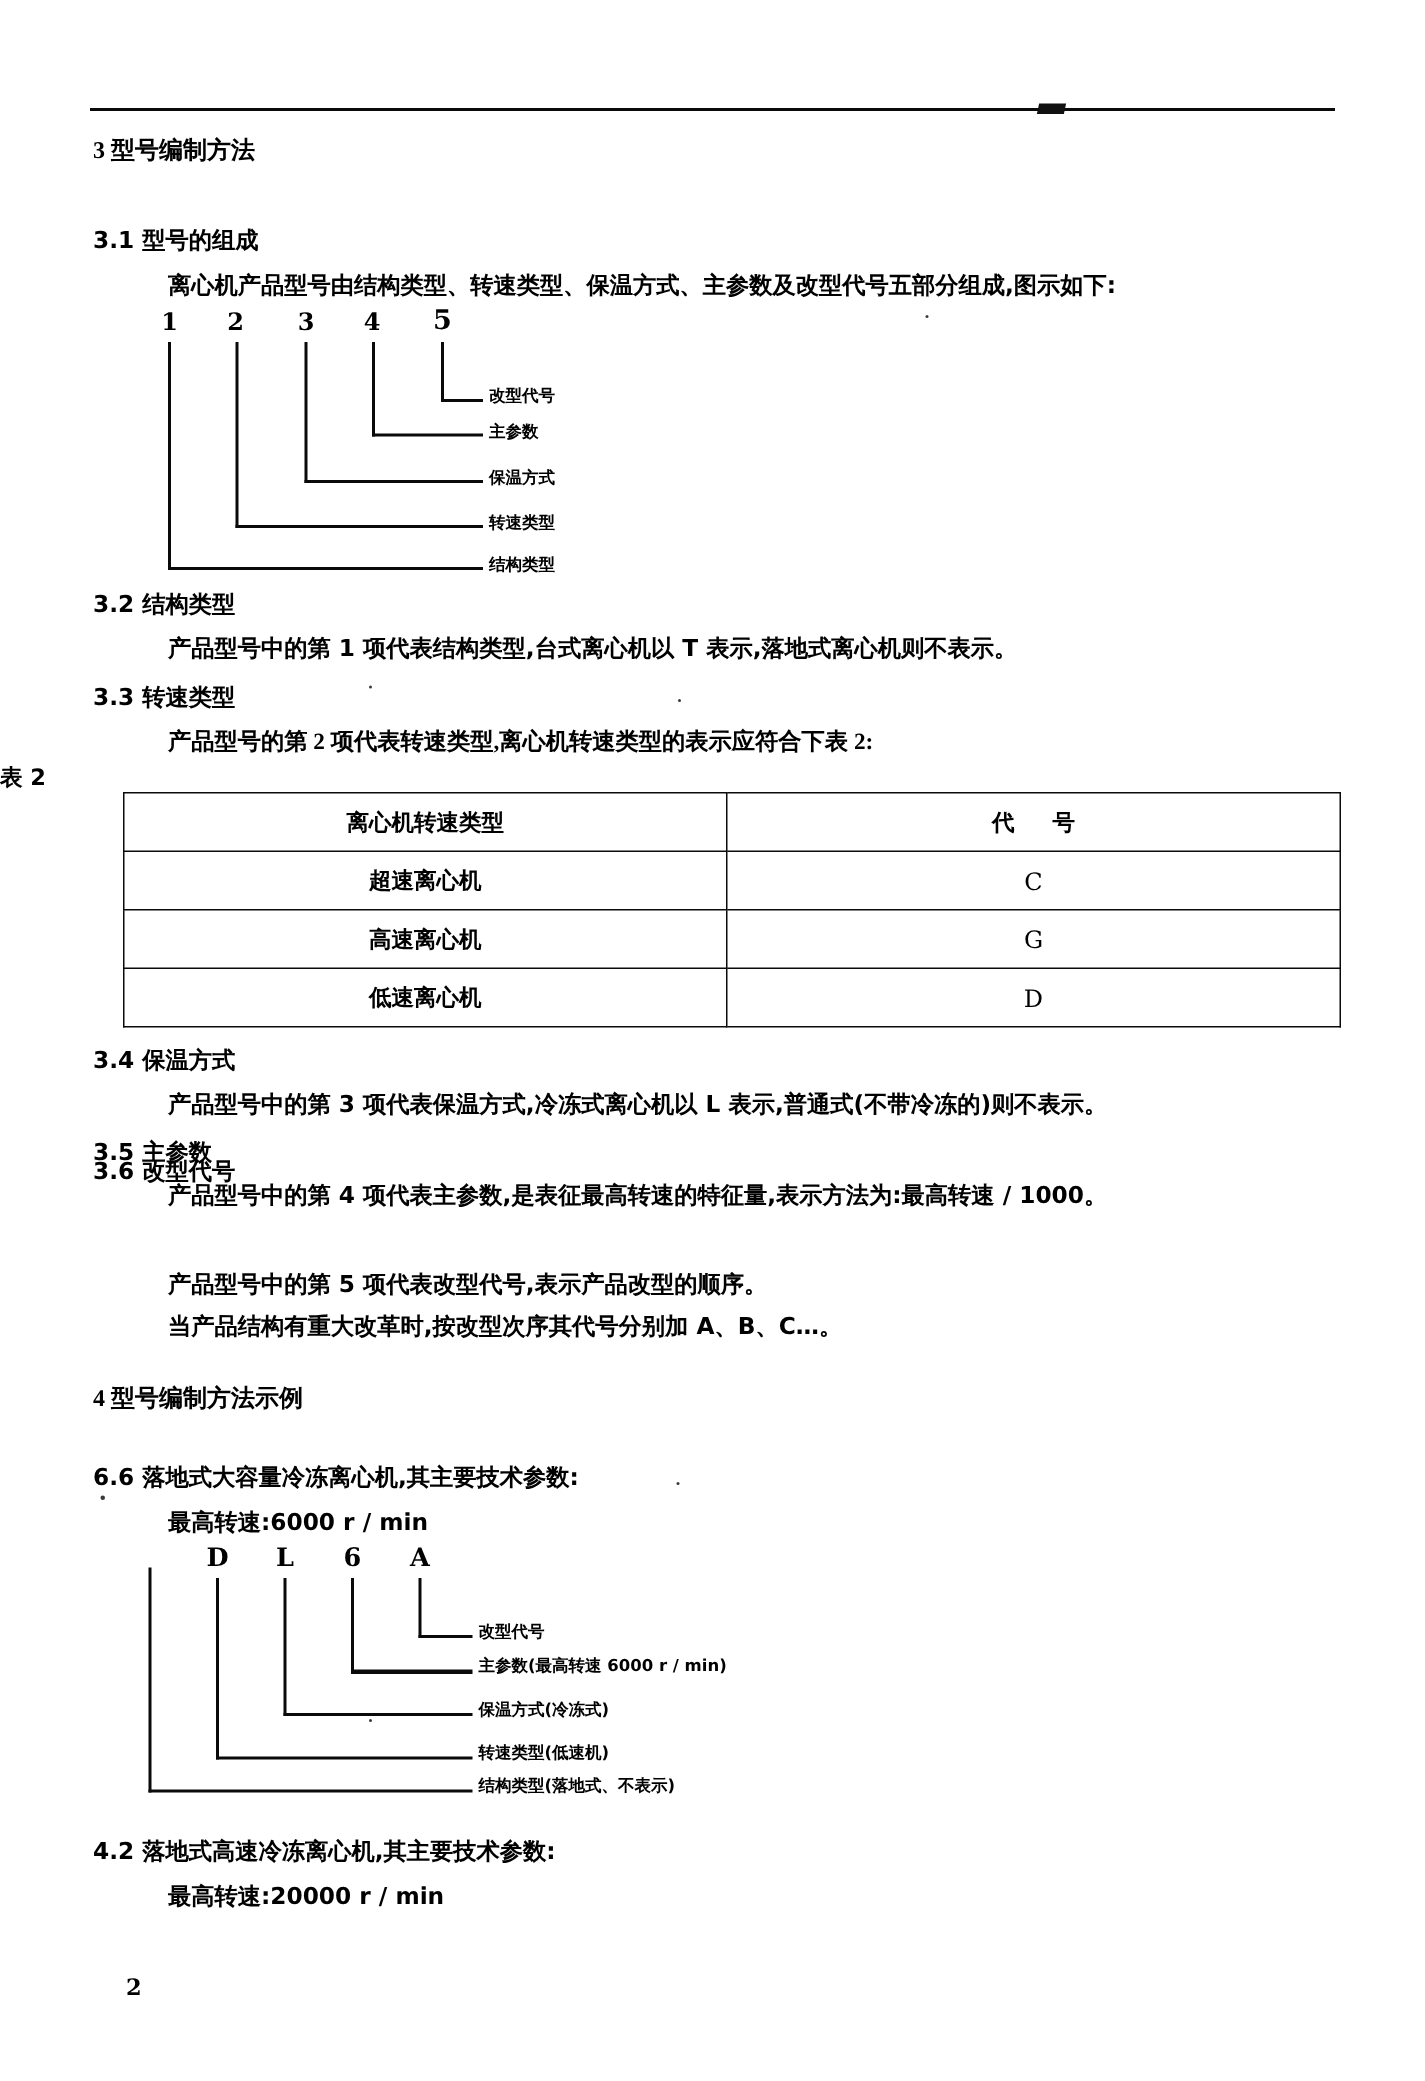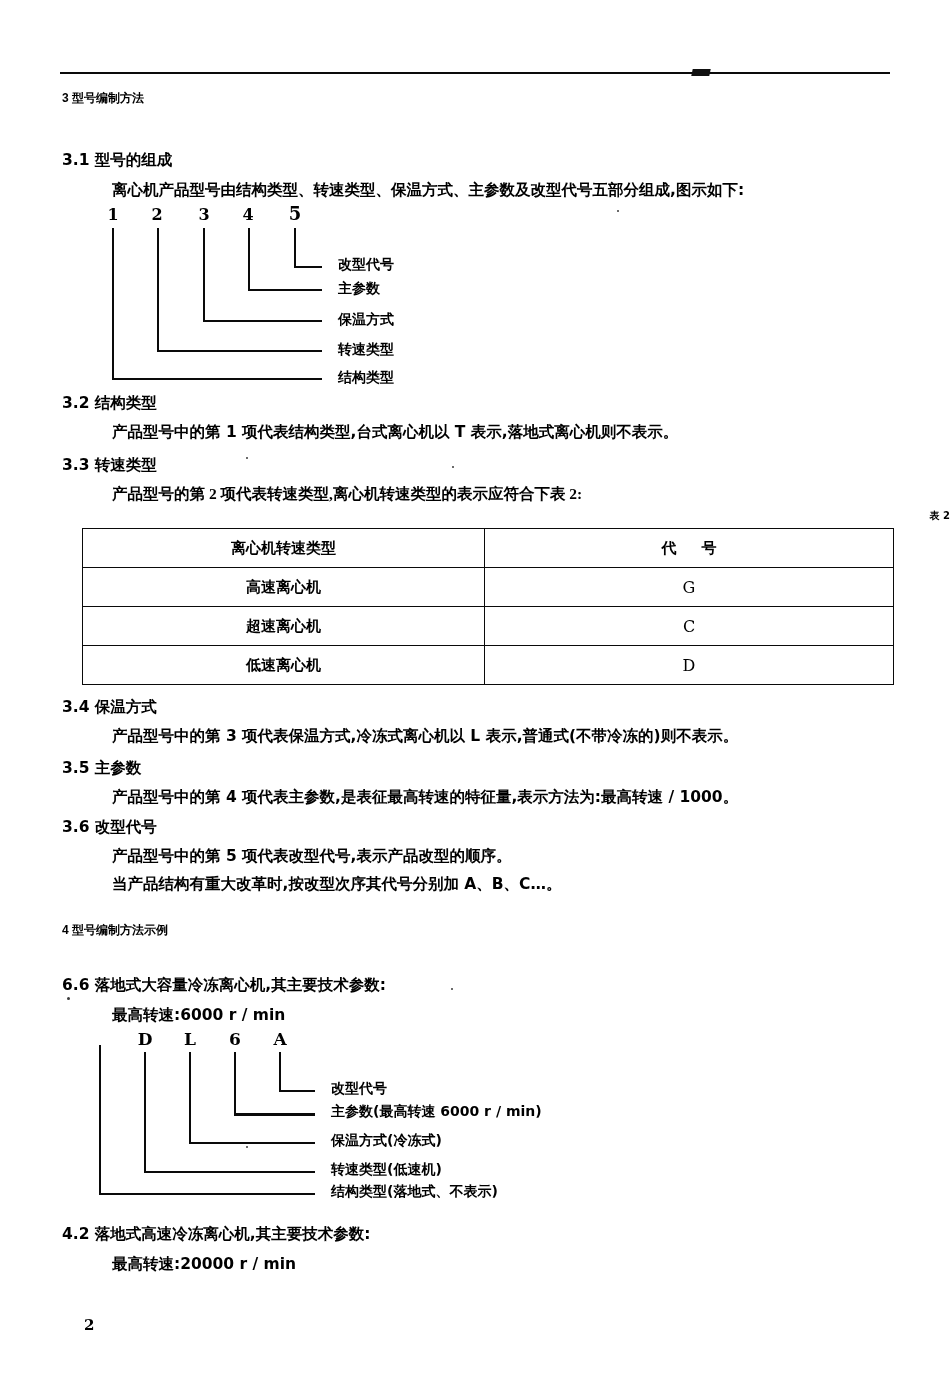--- a/index.html
+++ b/index.html
@@ -47,23 +47,23 @@
     top: 69px;
     width: 18px;
     height: 7px;
     background: #111;
     transform: skewX(-12deg);
   }
 
   
   .h1 {
     position: absolute;
-    font-size: 12px;
-    font-weight: bold;
-    font-family: Liberation Sans, sans-serif;
+    font-size: 16px;
+    font-weight: bold;
+    font-family: Liberation Serif, serif;
     white-space: nowrap;
   }
   .h2 {
     position: absolute;
     font-size: 15.5px;
     font-weight: bold;
     font-family: "DejaVu Sans", sans-serif;
     white-space: nowrap;
   }
   .body-line {
@@ -82,44 +82,43 @@
     position: absolute;
     font-size: 16px;
     font-family: "DejaVu Serif", serif;
     font-weight: bold;
     text-align: center;
     width: 20px;
     margin-left: -10px;
   }
   .dlabel {
     position: absolute;
-    font-size: 14px;
-    font-family: "DejaVu Sans", sans-serif;
-    font-weight: bold;
-    white-space: nowrap;
-    margin-left: 12px;
+    font-size: 11px;
+    font-family: "DejaVu Sans", sans-serif;
+    font-weight: bold;
+    white-space: nowrap;
   }
   .vline {
     position: absolute;
     width: 2px;
     background: #0a0a0a;
   }
   .hline {
     position: absolute;
     height: 2px;
     background: #0a0a0a;
   }
 
   
   .tbl-cap {
     position: absolute;
     left: 0;
     right: 0;
-    text-align: right;
-    font-size: 10px;
+    text-align: left;
+    font-size: 15px;
     font-weight: bold;
     font-family: "DejaVu Sans", sans-serif;
   }
   table.t2 {
     position: absolute;
     border-collapse: collapse;
     table-layout: fixed;
   }
   table.t2 td {
     border: 1.6px solid #0a0a0a;
@@ -210,41 +209,41 @@
     <colgroup>
       <col style="width:402px;">
       <col style="width:409px;">
     </colgroup>
     <tbody>
       <tr>
         <td>离心机转速类型</td>
         <td class="hd-code">代    号</td>
       </tr>
       <tr>
+        <td>超速离心机</td>
+        <td class="code">C</td>
+      </tr>
+      <tr>
         <td>高速离心机</td>
         <td class="code">G</td>
       </tr>
       <tr>
-        <td>超速离心机</td>
-        <td class="code">C</td>
-      </tr>
-      <tr>
         <td>低速离心机</td>
         <td class="code">D</td>
       </tr>
     </tbody>
   </table>
 
   <div class="h2" style="left:62px; top:697px;">3.4   保温方式</div>
   <div class="body-line" style="left:112px; top:726px;text-align:center;">产品型号中的第 3 项代表保温方式,冷冻式离心机以 L 表示,普通式(不带冷冻的)则不表示。</div>
 
   <div class="h2" style="left:62px; top:758px;">3.5   主参数</div>
   <div class="body-line" style="left:112px; top:787px;">产品型号中的第 4 项代表主参数,是表征最高转速的特征量,表示方法为:最高转速 / 1000。</div>
 
-  <div class="h2" style="left:62px; top:817px;">3.6   改型代号</div>
+  <div class="h2" style="left:62px; top:771px;">3.6   改型代号</div>
   <div class="body-line" style="left:112px; top:846px;">产品型号中的第 5 项代表改型代号,表示产品改型的顺序。</div>
   <div class="body-line" style="left:112px; top:874px;">当产品结构有重大改革时,按改型次序其代号分别加 A、B、C…。</div>
 
   <div class="h1" style="left:62px; top:922px;">4  型号编制方法示例</div>
 
   <div class="h2" style="left:62px; top:975px;">6.6   落地式大容量冷冻离心机,其主要技术参数:</div>
   <div class="body-line" style="left:112px; top:1005px;">最高转速:6000 r / min</div>
 
   <div class="diagram" style="left:0; top:0; width:950px; height:0;">
 

